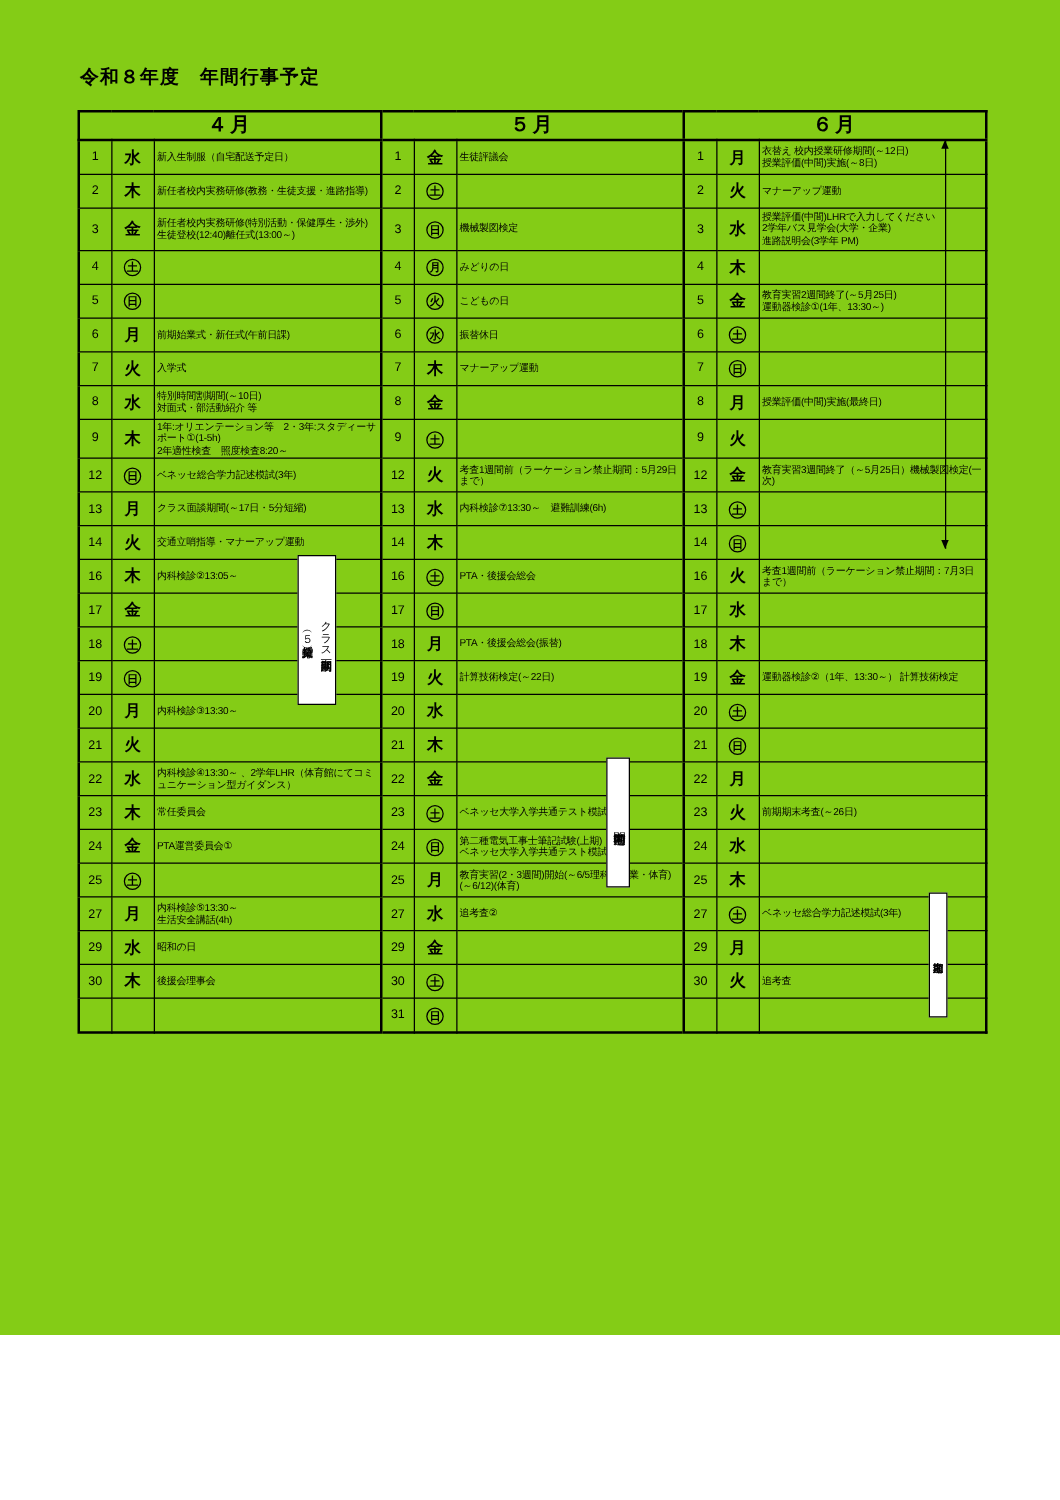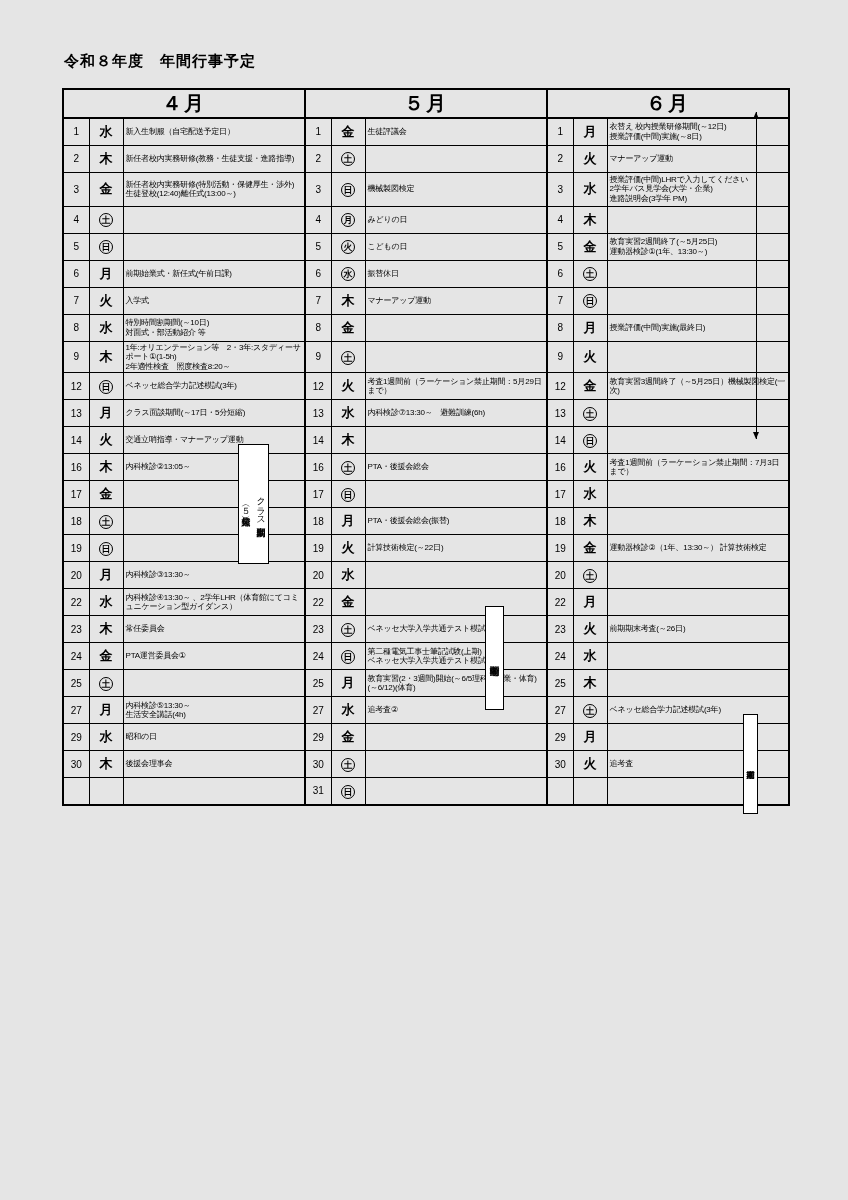--- a/index.html
+++ b/index.html
@@ -1,24 +1,24 @@
 <!DOCTYPE html>
 <html><head>
 <meta charset="utf-8">
 <style>
   * { margin:0; padding:0; box-sizing:border-box; }
   html,body { width:848px; height:1200px; background:#fff; }
   body { font-family:"Liberation Sans","DejaVu Sans",sans-serif; color:#000; }
-  .sheet { position:relative; width:848px; height:1200px; background:#e5e5e5; overflow:hidden; }
+  .sheet { position:relative; width:848px; height:1068px; background:#84cc16; overflow:hidden; }
   .title { position:absolute; left:64px; top:52px; font-size:15px; font-weight:bold; letter-spacing:1px; white-space:pre; }
   .cal-wrap { position:absolute; left:62px; top:88px; width:728px; }
   table { border-collapse:collapse; table-layout:fixed; width:728px; border:2px solid #000; }
   th,td { border:1px solid #000; }
   .mstart { border-left:2px solid #000; }
-  thead th { height:22px; font-size:20px; font-weight:bold; text-align:center; border-bottom:2px solid #000; letter-spacing:2px; }
+  thead th { height:22px; font-size:16px; font-weight:bold; text-align:center; border-bottom:2px solid #000; letter-spacing:2px; }
   tbody tr { height:27px; }
   tbody tr.r3 { height:34px; }
   td.date { font-size:10px; text-align:center; vertical-align:middle; }
   td.dow { font-size:13px; font-weight:600; text-align:center; vertical-align:middle; padding:0; }
   td.ev { font-size:8px; line-height:9.5px; padding:1px 2px; vertical-align:middle; white-space:pre-line; letter-spacing:-0.2px; }
   .circ { display:inline-block; width:14px; height:14px; line-height:13px; border:1px solid #000; border-radius:50%; font-size:9px; font-weight:600; text-align:center; vertical-align:middle; }
   .vbox { position:absolute; background:#fff; border:1px solid #000; writing-mode:vertical-rl; text-orientation:upright; text-align:center; }
   #box-april { left:176px; top:356px; width:31px; height:120px; font-size:9px; padding-top:2px; }
   #box-april div { line-height:15px; }
   #box-may { left:423px; top:518px; width:19px; height:104px; font-size:10px; line-height:17px; }
@@ -243,20 +243,31 @@
             <td class="dow">月</td>
             <td class="ev">内科検診③13:30～</td>
             <td class="date mstart">20</td>
             <td class="dow">水</td>
             <td class="ev"></td>
             <td class="date mstart">20</td>
             <td class="dow"><span class="circ">土</span></td>
             <td class="ev"></td>
           </tr>
           <tr>
+            <td class="date mstart">21</td>
+            <td class="dow">火</td>
+            <td class="ev"></td>
+            <td class="date mstart">21</td>
+            <td class="dow">木</td>
+            <td class="ev"></td>
+            <td class="date mstart">21</td>
+            <td class="dow"><span class="circ">日</span></td>
+            <td class="ev"></td>
+          </tr>
+          <tr>
             <td class="date mstart">22</td>
             <td class="dow">水</td>
             <td class="ev">内科検診④13:30～ 、2学年LHR（体育館にてコミュニケーション型ガイダンス）</td>
             <td class="date mstart">22</td>
             <td class="dow">金</td>
             <td class="ev"></td>
             <td class="date mstart">22</td>
             <td class="dow">月</td>
             <td class="ev"></td>
           </tr>

